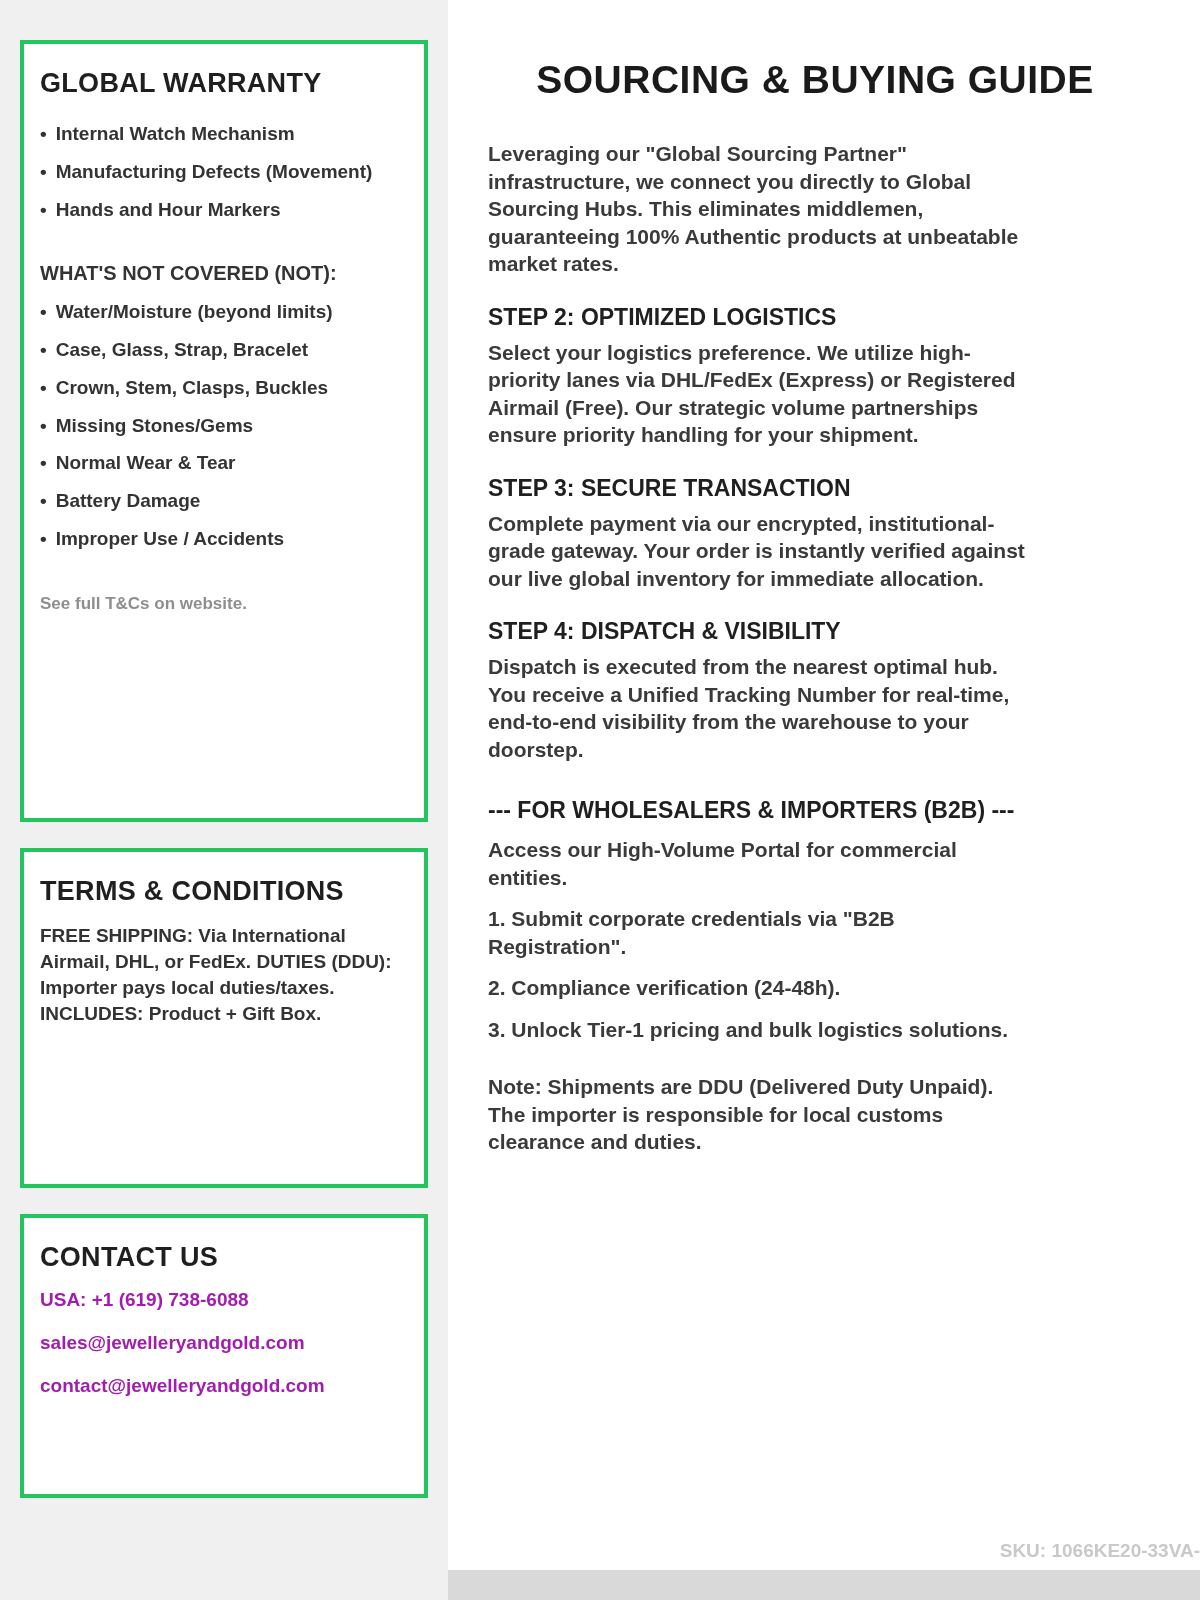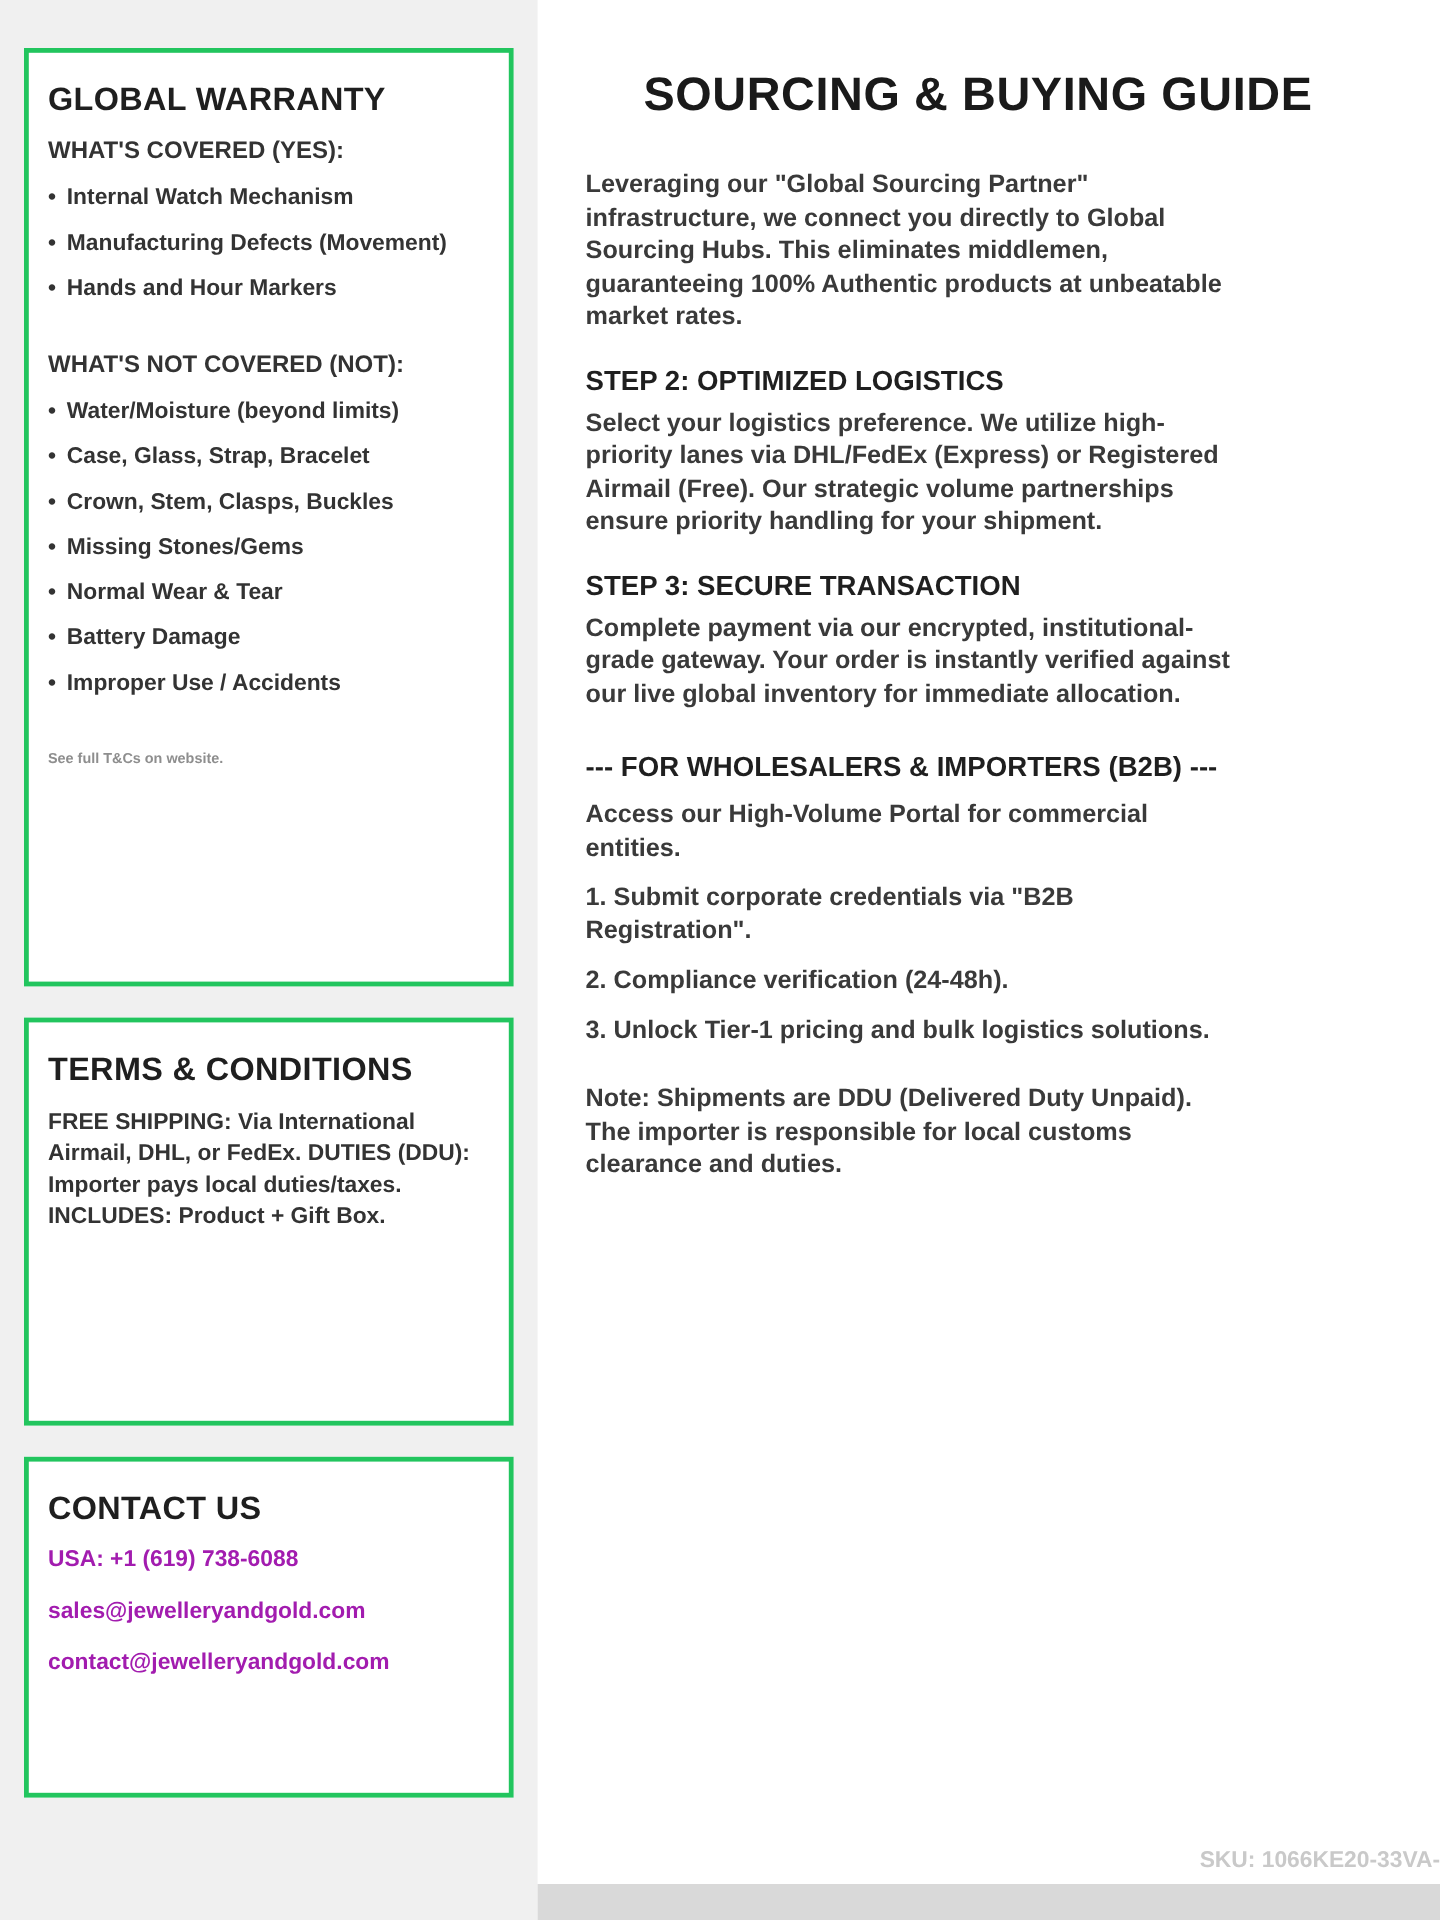--- a/index.html
+++ b/index.html
@@ -51,21 +51,21 @@
   .side-list li {
     font-size: 19px;
     font-weight: 700;
     color: #333333;
     padding: 7px 0 7px 0;
     line-height: 1.25;
   }
   .side-list li::before { content: "•"; margin-right: 9px; }
   .side-footnote {
     margin-top: 36px;
-    font-size: 12px;
+    font-size: 17px;
     font-weight: 700;
     color: #8e8e8e;
   }
   .side-body {
     font-size: 19px;
     font-weight: 700;
     color: #333333;
     line-height: 1.37;
   }
   .contact-line {
@@ -150,21 +150,20 @@
 </head>
 <body>
 
 <div class="page">
 
   <aside class="sidebar">
 
     <section class="side-box warranty">
       <h2>GLOBAL WARRANTY</h2>
 
-      <div class="side-sub">WHAT'S COVERED (YES):</div>
       <ul class="side-list">
         <li>Internal Watch Mechanism</li>
         <li>Manufacturing Defects (Movement)</li>
         <li>Hands and Hour Markers</li>
       </ul>
 
       <div class="side-sub second">WHAT'S NOT COVERED (NOT):</div>
       <ul class="side-list">
         <li>Water/Moisture (beyond limits)</li>
         <li>Case, Glass, Strap, Bracelet</li>
@@ -203,20 +202,24 @@
     <section class="step">
       <div class="step-heading">STEP 2: OPTIMIZED LOGISTICS</div>
       <p class="step-body">Select your logistics preference. We utilize high-priority lanes via DHL/FedEx (Express) or Registered Airmail (Free). Our strategic volume partnerships ensure priority handling for your shipment.</p>
     </section>
 
     <section class="step">
       <div class="step-heading">STEP 3: SECURE TRANSACTION</div>
       <p class="step-body">Complete payment via our encrypted, institutional-grade gateway. Your order is instantly verified against our live global inventory for immediate allocation.</p>
     </section>
 
+    <section class="step">
+      <div class="step-heading">STEP 4: DISPATCH &amp; VISIBILITY</div>
+      <p class="step-body">Dispatch is executed from the nearest optimal hub. You receive a Unified Tracking Number for real-time, end-to-end visibility from the warehouse to your doorstep.</p>
+    </section>
 
     <section>
       <div class="b2b-heading">--- FOR WHOLESALERS &amp; IMPORTERS (B2B) ---</div>
       <p class="b2b-para">Access our High-Volume Portal for commercial entities.</p>
       <p class="b2b-para">1. Submit corporate credentials via "B2B Registration".</p>
       <p class="b2b-para">2. Compliance verification (24-48h).</p>
       <p class="b2b-para">3. Unlock Tier-1 pricing and bulk logistics solutions.</p>
       <p class="b2b-note">Note: Shipments are DDU (Delivered Duty Unpaid). The importer is responsible for local customs clearance and duties.</p>
     </section>
 

